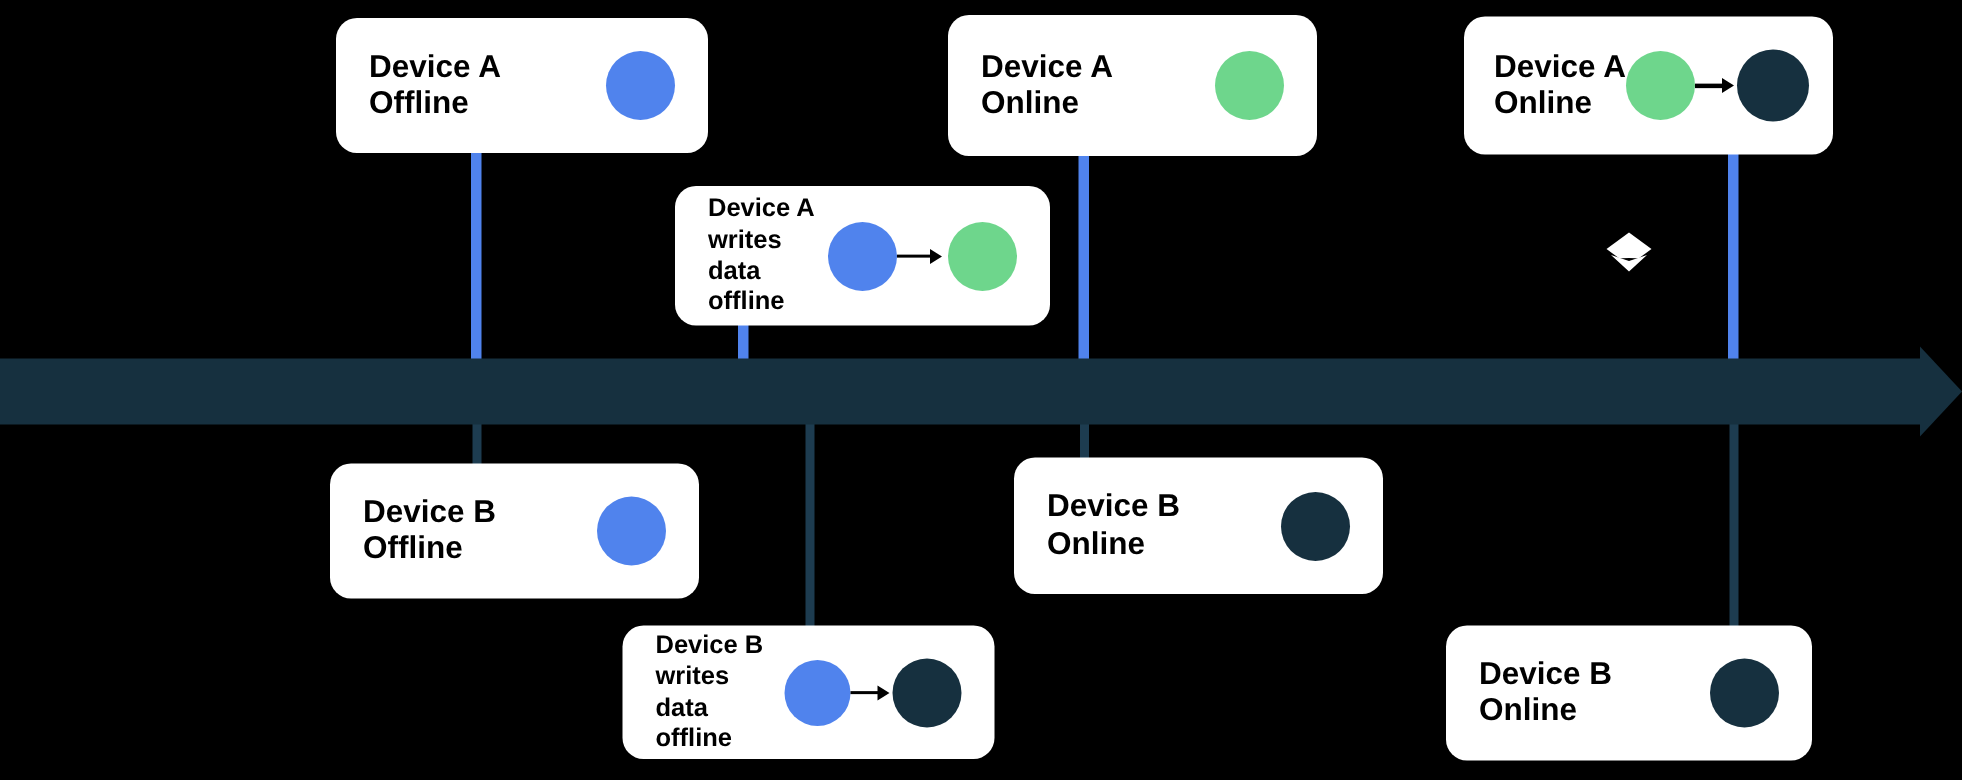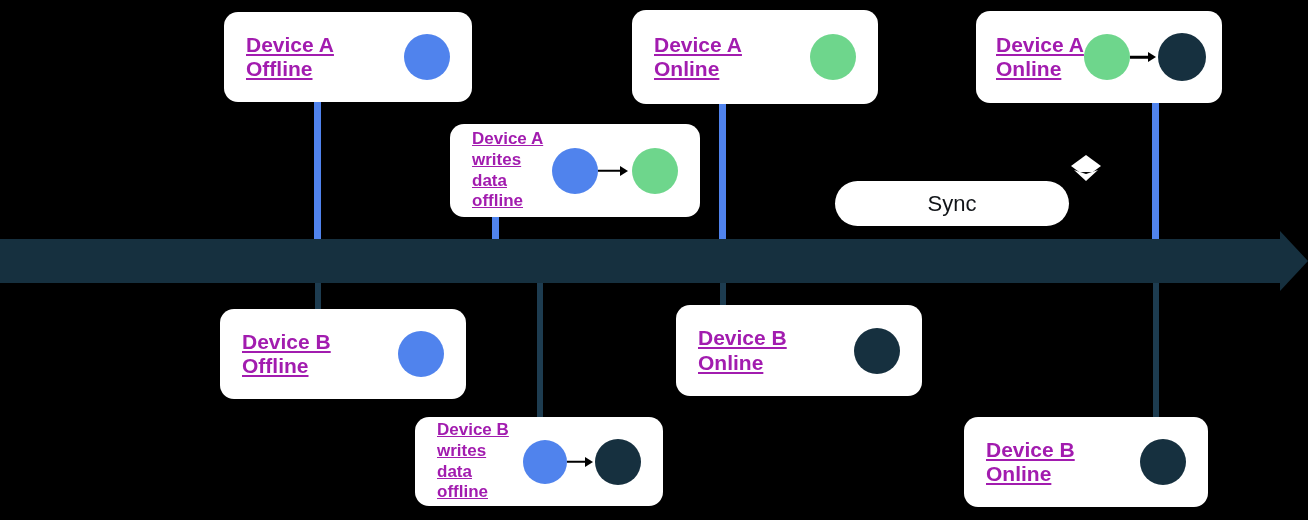--- a/index.html
+++ b/index.html
@@ -55,27 +55,26 @@
   .card {
     position: absolute;
     background: #ffffff;
     border-radius: 14px;
     box-sizing: border-box;
     display: flex;
     align-items: center;
     padding: 0 22px;
   }
   .card-label {
-    color: #a21caf;
+    color: #000000;
     font-size: 21px;
     font-weight: bold;
     line-height: 1.16;
     white-space: pre-line;
     flex: 0 0 auto;
-    text-decoration: underline;
   }
   .card-label.small {
     font-size: 17px;
     line-height: 1.22;
   }
   .card-graphic {
     margin-left: auto;
     display: flex;
     align-items: center;
   }
@@ -186,21 +185,20 @@
     <div class="card-graphic">
       <span class="dot" style="width:46px;height:46px;background:#6ed68c;"></span>
       <span class="arrow-wrap" style="width:28px;">
         <span class="arrow-line" style="width:22px;"></span>
           <span class="arrow-head" style="right:2px;"></span>
       </span>
       <span class="dot" style="width:48px;height:48px;background:#16303f;"></span>
     </div>
   </div>
 
-  <div class="sync-pill" style="left:835px; top:181px; width:234px; height:45px;">Sync</div>
 
   <div class="layers-icon" style="left:1068px; top:152px; width:36px; height:36px;">
     <svg width="36" height="36" viewBox="0 0 36 36" aria-hidden="true">
       <polygon points="18,3 33,14 18,25 3,14" fill="#ffffff"></polygon>
       <polygon points="18,20 32,20.5 18,31 4,20.5" fill="#000000"></polygon>
       <polygon points="18,22 30,18 18,29 6,18" fill="#ffffff"></polygon>
     </svg>
   </div>
 
   <div class="card" style="left:220px; top:309px; width:246px; height:90px;">

